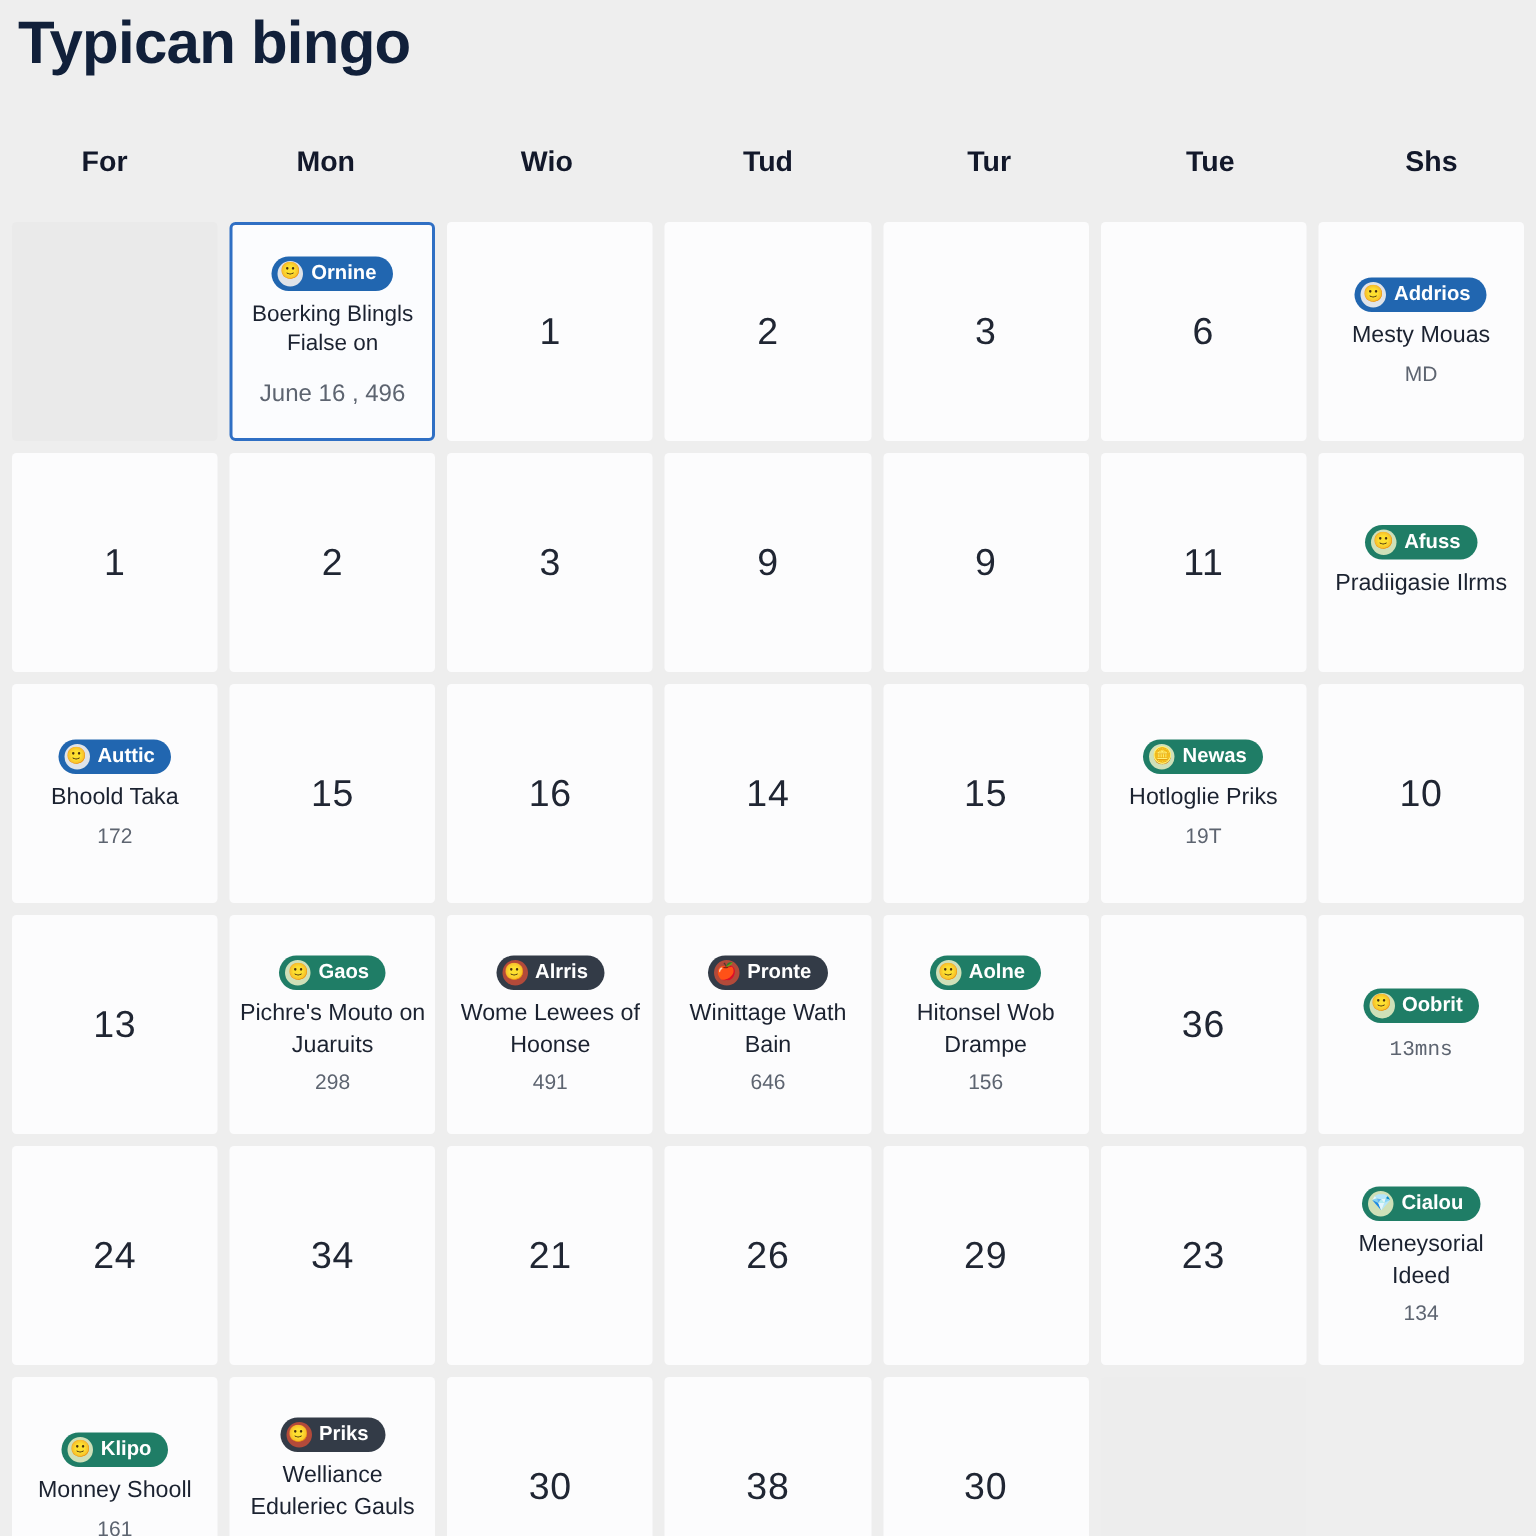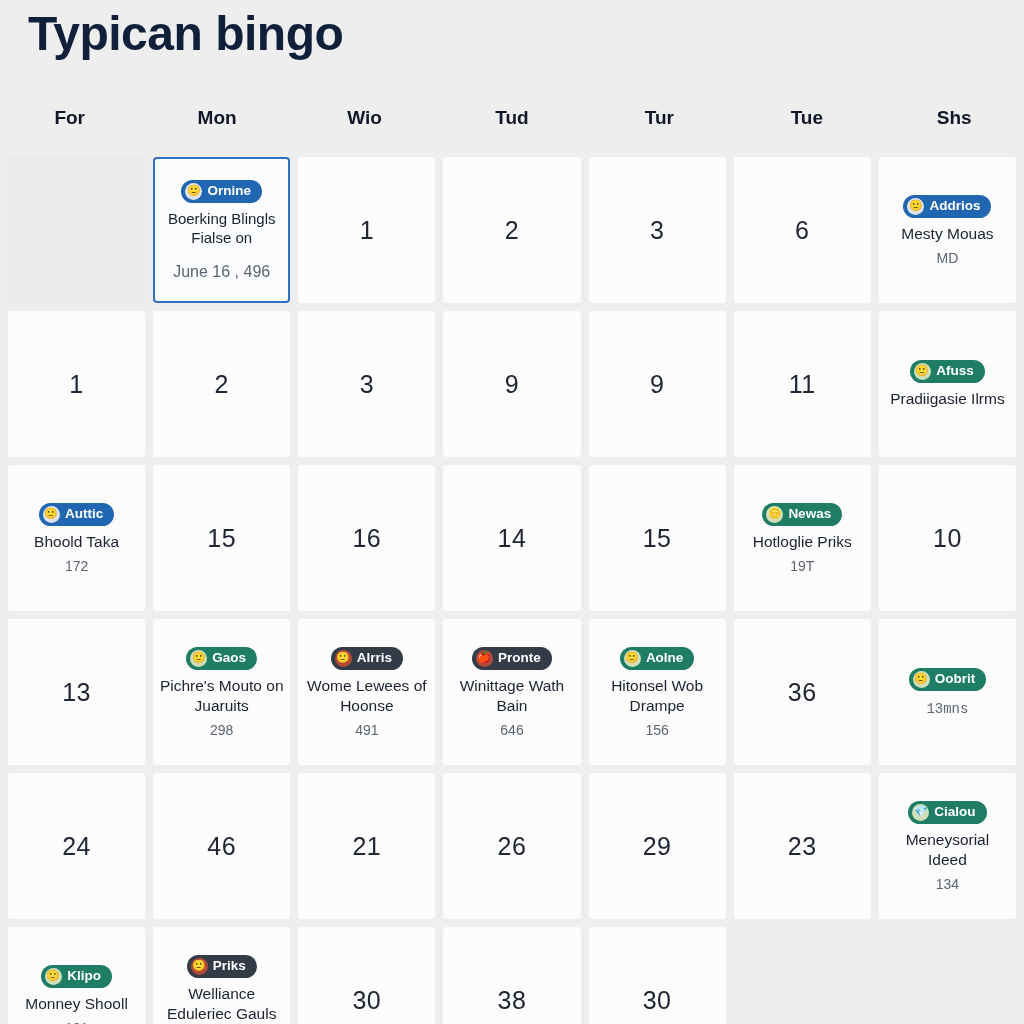--- a/index.html
+++ b/index.html
@@ -5,25 +5,25 @@
   * { box-sizing: border-box; margin: 0; padding: 0; }
   html, body {
     width: 1024px; height: 1024px;
     background: #eeeeee;
     font-family: "Liberation Sans", sans-serif;
     overflow: hidden;
   }
   .page { width: 1024px; height: 1024px; position: relative; }
 
   .page-title {
-    font-size: 48px;
+    font-size: 40px;
     font-weight: bold;
     color: #11203a;
     letter-spacing: -0.5px;
-    padding: 6px 0 0 28px;
+    padding: 6px 0 0 12px;
     line-height: 1.15;
   }
 
   .weekday-row {
     display: grid;
     grid-template-columns: repeat(7, 1fr);
     column-gap: 8px;
     padding: 0 8px;
     margin-top: 34px;
     height: 46px;
@@ -287,21 +287,21 @@
         <div class="badge green">
           <span class="badge-emoji">🙂</span>
           <span>Oobrit</span>
         </div>
         <div class="entry-sub tight">13mns</div>
       </div>
       <div class="cell">
         <div class="daynum">24</div>
       </div>
       <div class="cell">
-        <div class="daynum">46</div>
+        <div class="daynum">34</div>
       </div>
       <div class="cell">
         <div class="daynum">21</div>
       </div>
       <div class="cell">
         <div class="daynum">26</div>
       </div>
       <div class="cell">
         <div class="daynum">29</div>
       </div>

